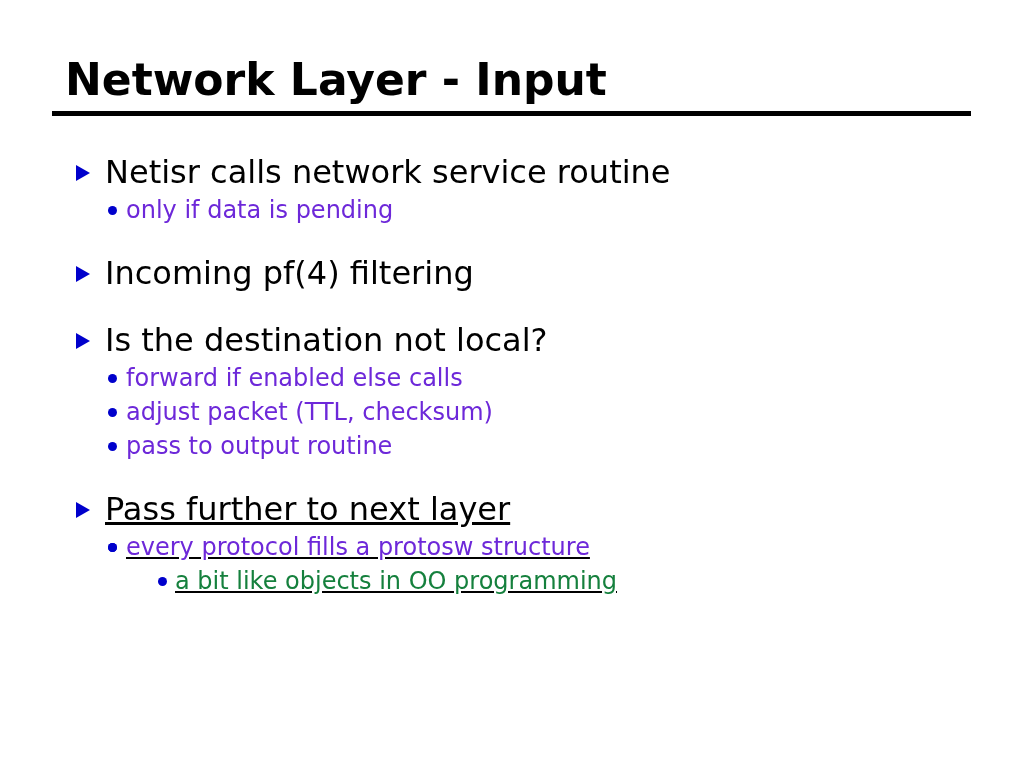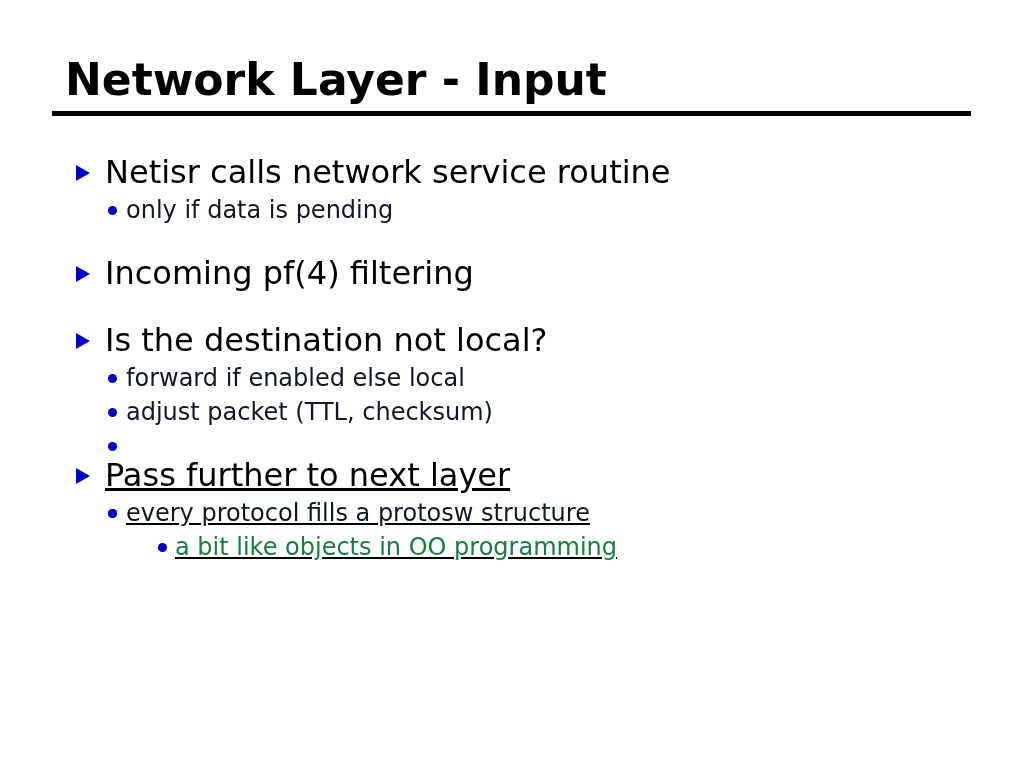--- a/index.html
+++ b/index.html
@@ -83,21 +83,21 @@
     border-left: 14px solid #0000cc;
     border-top: 8px solid transparent;
     border-bottom: 8px solid transparent;
   }
 
   
   .lvl2 {
     padding-left: 126px;
     font-size: 24px;
     line-height: 34px;
-    color: #0f172a;
+    color: #6d28d9;
   }
   .lvl2 .marker {
     position: absolute;
     left: 108px;
     top: 13px;
     width: 9px;
     height: 9px;
     border-radius: 50%;
     background: #0000cc;
   }
@@ -148,28 +148,29 @@
       </div>
     </div>
 
     <div class="group">
       <div class="bullet lvl1">
         <span class="marker"></span>
         <span>Is the destination not local?</span>
       </div>
       <div class="bullet lvl2">
         <span class="marker"></span>
-        <span>forward if enabled else local</span>
+        <span>forward if enabled else calls</span>
       </div>
       <div class="bullet lvl2">
         <span class="marker"></span>
         <span>adjust packet (TTL, checksum)</span>
       </div>
       <div class="bullet lvl2">
         <span class="marker"></span>
+        <span>pass to output routine</span>
       </div>
     </div>
 
     <div class="group">
       <div class="bullet lvl1">
         <span class="marker"></span>
         <span>Pass further to next layer</span>
       </div>
       <div class="bullet lvl2">
         <span class="marker"></span>

